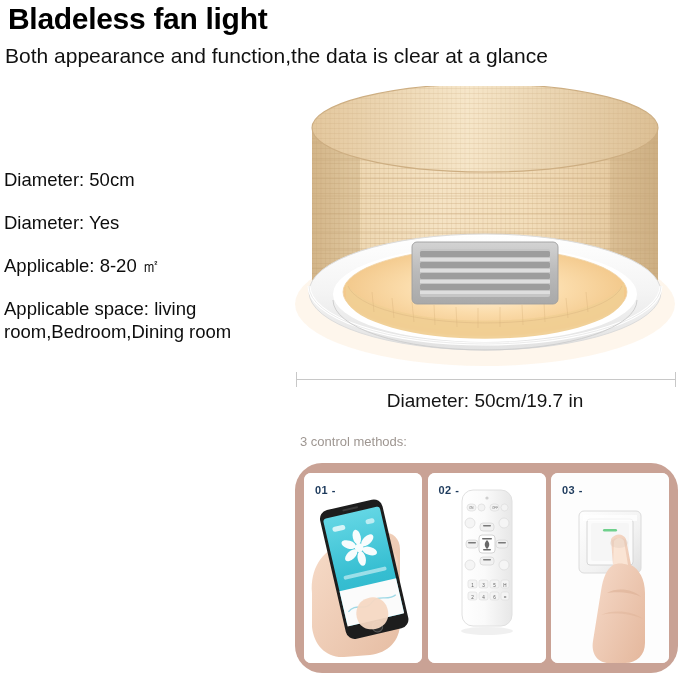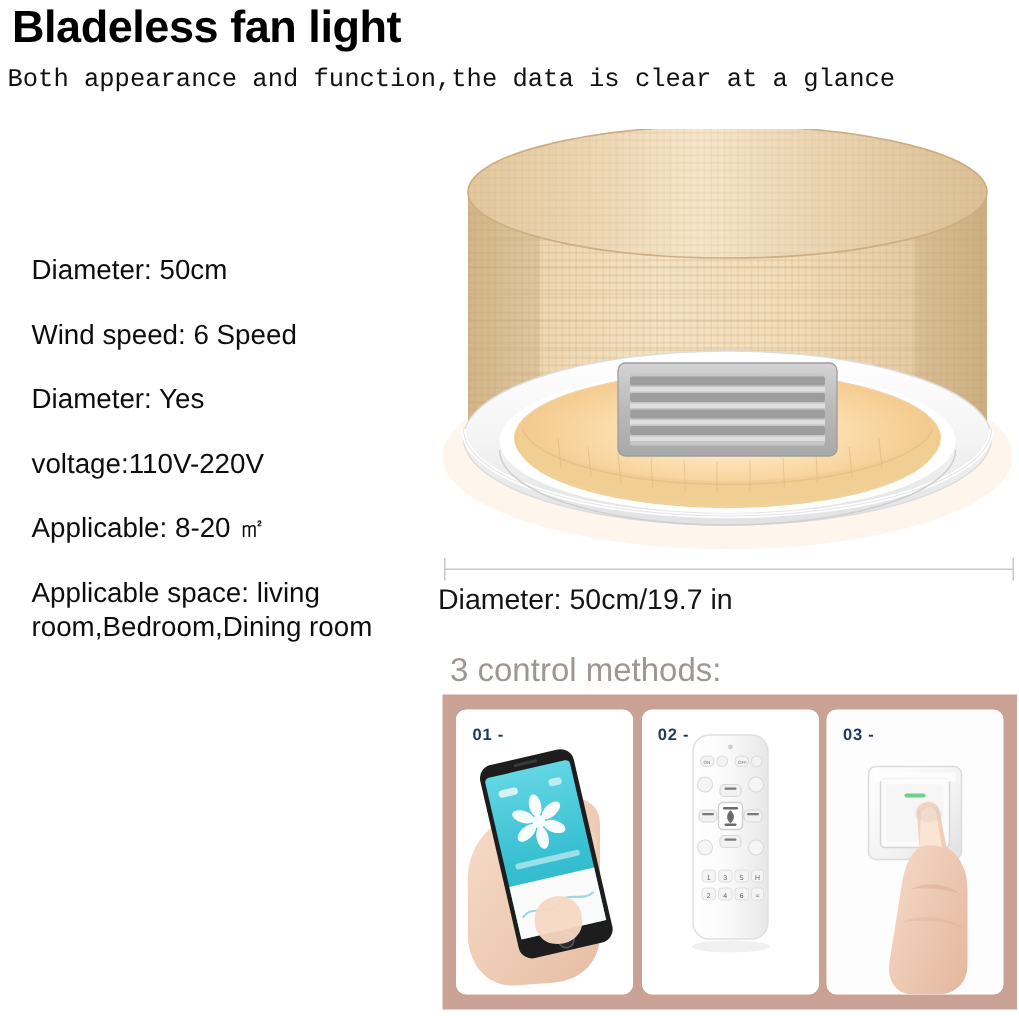--- a/index.html
+++ b/index.html
@@ -24,33 +24,31 @@
     font-size: 30px;
     font-weight: bold;
     color: #000000;
     letter-spacing: -0.3px;
     white-space: nowrap;
   }
   .page-subtitle {
     position: absolute;
     left: 5px;
     top: 44px;
-    font-size: 17px;
+    font-size: 21px;
     color: #111111;
     white-space: nowrap;
-    font-family: Liberation Mono, monospace;
   }
 
   
   .spec-list {
     position: absolute;
     left: 4px;
     top: 168px;
     width: 285px;
-    margin-left: 17px;
   }
   .spec-item {
     font-size: 18.5px;
     line-height: 23px;
     color: #0d0d0d;
     margin-bottom: 20px;
   }
 
   
   .product-figure {
@@ -92,44 +90,46 @@
     height: 15px;
     background: #c8c8c8;
   }
   .dim-bracket .tick.left { left: 0; }
   .dim-bracket .tick.right { right: 0; }
   .dim-caption {
     position: absolute;
     left: 292px;
     top: 390px;
     width: 386px;
+    text-align: center;
     font-size: 19px;
     color: #141414;
   }
 
   
   .methods-heading {
     position: absolute;
     left: 300px;
     top: 434px;
-    font-size: 22px;
+    font-size: 13px;
     color: #9e9691;
   }
   .methods-panel {
     position: absolute;
     left: 295px;
     top: 463px;
     width: 383px;
     height: 210px;
     background: #c9a295;
     display: flex;
     align-items: center;
     justify-content: space-between;
     padding: 10px 9px;
     box-sizing: border-box;
+    border-radius: 27px;
   }
   .method-card {
     position: relative;
     width: 118px;
     height: 190px;
     background: #ffffff;
     border-radius: 7px;
     overflow: hidden;
     flex: 0 0 auto;
   }
@@ -153,23 +153,21 @@
   .art-svg { display: block; }
 </style>
 </head>
 <body>
 
 <div class="page-title">Bladeless fan light</div>
 <div class="page-subtitle">Both appearance and function,the data is clear at a glance</div>
 
 <div class="spec-list">
   <div class="spec-item">Diameter: 50cm</div>
-  <div class="spec-item">Wind speed: 6 Speed</div>
   <div class="spec-item">Diameter: Yes</div>
-  <div class="spec-item">voltage:110V-220V</div>
   <div class="spec-item">Applicable: 8-20 ㎡</div>
   <div class="spec-item">Applicable space: living room,Bedroom,Dining room</div>
 </div>
 
 <div class="product-figure">
   <div class="lamp-wrap">
     <svg class="lamp-svg" width="386" height="290" viewBox="0 0 386 290" xmlns="http://www.w3.org/2000/svg">
       <defs>
         <linearGradient id="rattanBody" x1="0" y1="0" x2="1" y2="0">
           <stop offset="0" stop-color="#ddbe92"></stop>

